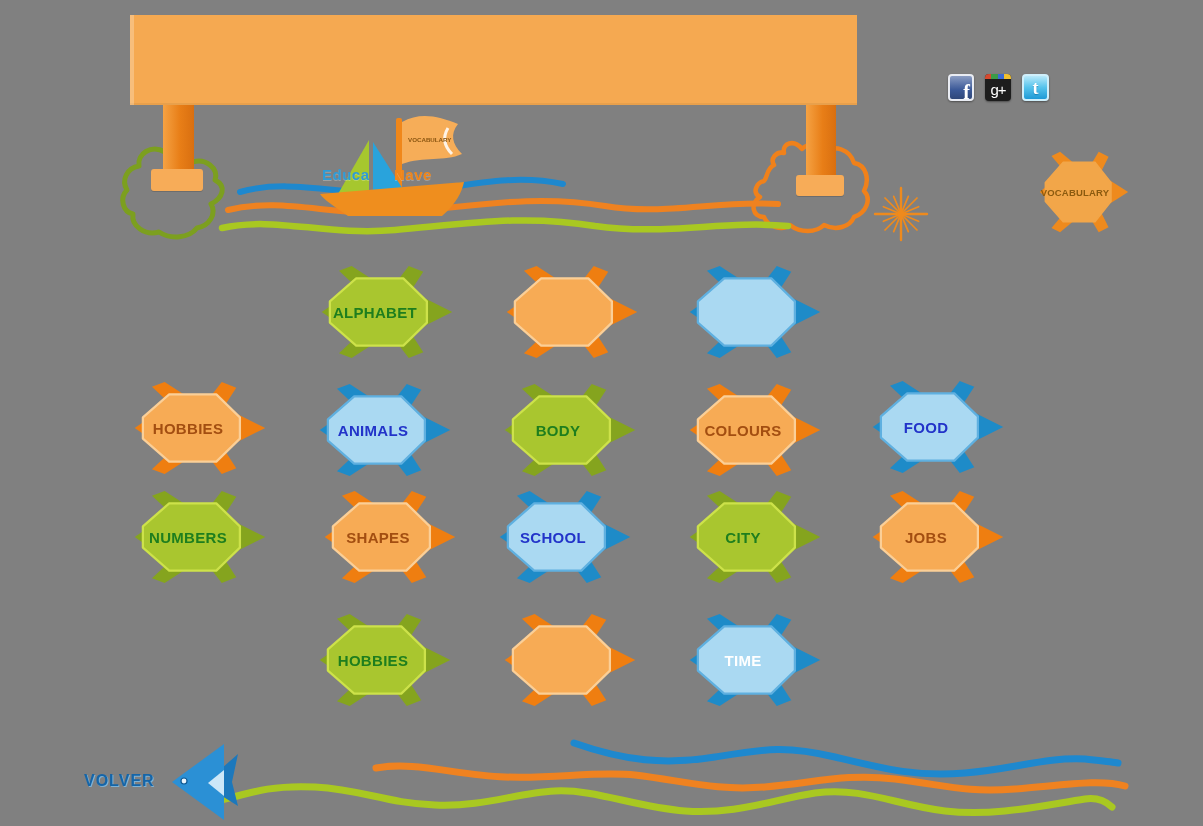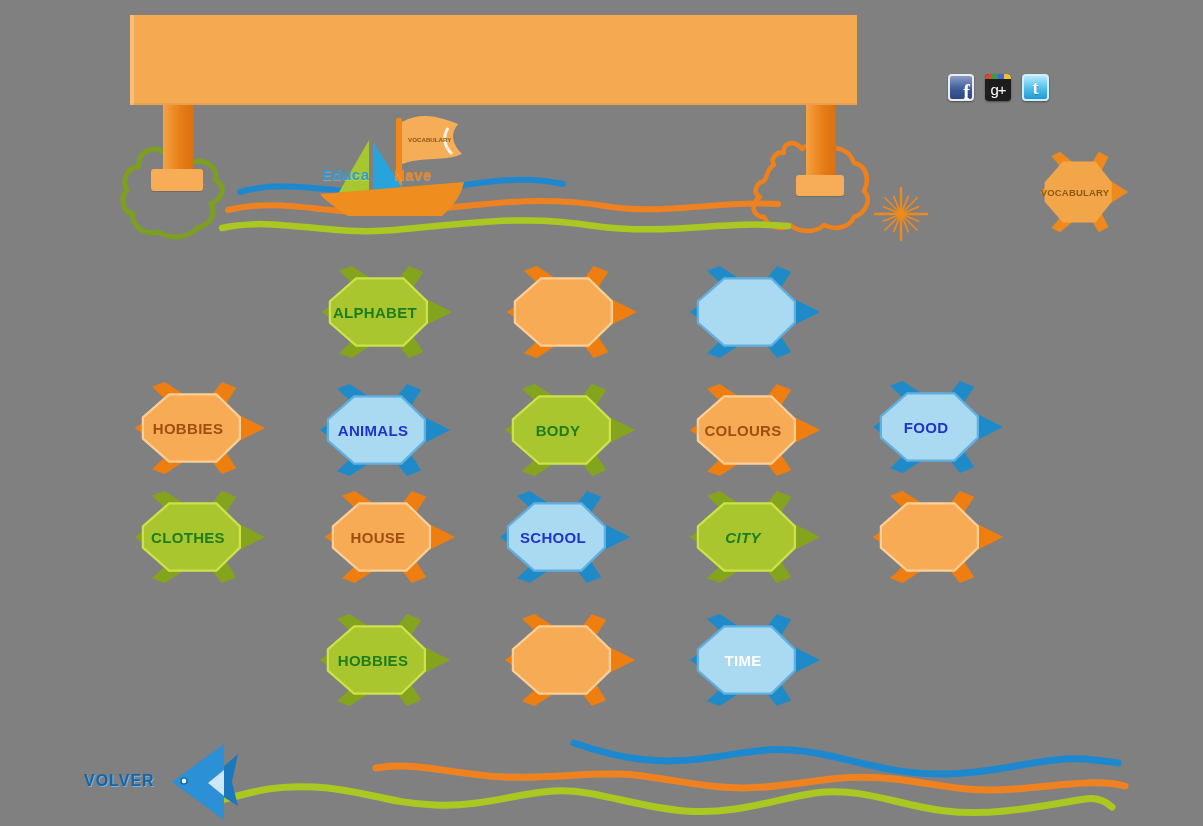--- a/index.html
+++ b/index.html
@@ -263,51 +263,51 @@
           <g fill="#85A41E">
             <polygon points="46,28 22,7 36,2 62,18"></polygon>
             <polygon points="86,18 99,2 115,8 100,30"></polygon>
             <polygon points="46,72 22,93 36,98 62,82"></polygon>
             <polygon points="86,82 99,98 115,92 100,70"></polygon>
             <polygon points="115,35 147,50 115,65"></polygon>
             <polygon points="17,41 3,50 17,59"></polygon>
           </g>
           <polygon points="12,39 41,15 93,15 119,39 119,61 93,85 41,85 12,61" fill="#A9C62F" stroke="#CDE24A" stroke-width="2.5" stroke-linejoin="round"></polygon>
         </svg>
-        <span class="turtle-label" style="color:#1E7E1E">CLOTHES</span>
+        <span class="turtle-label" style="color:#1E7E1E">NUMBERS</span>
       </div>
       <div class="turtle" style="left: 322px; top: 489px;">
         <svg class="turtle-svg" viewBox="0 0 150 100" preserveAspectRatio="none">
           <g fill="#EF7E10">
             <polygon points="46,28 22,7 36,2 62,18"></polygon>
             <polygon points="86,18 99,2 115,8 100,30"></polygon>
             <polygon points="46,72 22,93 36,98 62,82"></polygon>
             <polygon points="86,82 99,98 115,92 100,70"></polygon>
             <polygon points="115,35 147,50 115,65"></polygon>
             <polygon points="17,41 3,50 17,59"></polygon>
           </g>
           <polygon points="12,39 41,15 93,15 119,39 119,61 93,85 41,85 12,61" fill="#F7AB55" stroke="#FBCF97" stroke-width="2.5" stroke-linejoin="round"></polygon>
         </svg>
-        <span class="turtle-label" style="color:#A34E11">HOUSE</span>
+        <span class="turtle-label" style="color:#A34E11">SHAPES</span>
       </div>
       <div class="turtle" style="left: 497px; top: 489px;">
         <svg class="turtle-svg" viewBox="0 0 150 100" preserveAspectRatio="none">
           <g fill="#1E8BC8">
             <polygon points="46,28 22,7 36,2 62,18"></polygon>
             <polygon points="86,18 99,2 115,8 100,30"></polygon>
             <polygon points="46,72 22,93 36,98 62,82"></polygon>
             <polygon points="86,82 99,98 115,92 100,70"></polygon>
             <polygon points="115,35 147,50 115,65"></polygon>
             <polygon points="17,41 3,50 17,59"></polygon>
           </g>
           <polygon points="12,39 41,15 93,15 119,39 119,61 93,85 41,85 12,61" fill="#AAD9F2" stroke="#5FB0E0" stroke-width="2.5" stroke-linejoin="round"></polygon>
         </svg>
         <span class="turtle-label" style="color:#2233C9">SCHOOL</span>
       </div>
-      <div class="turtle" style="left: 687px; top: 489px; font-style: italic;">
+      <div class="turtle" style="left: 687px; top: 489px;">
         <svg class="turtle-svg" viewBox="0 0 150 100" preserveAspectRatio="none">
           <g fill="#85A41E">
             <polygon points="46,28 22,7 36,2 62,18"></polygon>
             <polygon points="86,18 99,2 115,8 100,30"></polygon>
             <polygon points="46,72 22,93 36,98 62,82"></polygon>
             <polygon points="86,82 99,98 115,92 100,70"></polygon>
             <polygon points="115,35 147,50 115,65"></polygon>
             <polygon points="17,41 3,50 17,59"></polygon>
           </g>
           <polygon points="12,39 41,15 93,15 119,39 119,61 93,85 41,85 12,61" fill="#A9C62F" stroke="#CDE24A" stroke-width="2.5" stroke-linejoin="round"></polygon>
@@ -319,20 +319,21 @@
           <g fill="#EF7E10">
             <polygon points="46,28 22,7 36,2 62,18"></polygon>
             <polygon points="86,18 99,2 115,8 100,30"></polygon>
             <polygon points="46,72 22,93 36,98 62,82"></polygon>
             <polygon points="86,82 99,98 115,92 100,70"></polygon>
             <polygon points="115,35 147,50 115,65"></polygon>
             <polygon points="17,41 3,50 17,59"></polygon>
           </g>
           <polygon points="12,39 41,15 93,15 119,39 119,61 93,85 41,85 12,61" fill="#F7AB55" stroke="#FBCF97" stroke-width="2.5" stroke-linejoin="round"></polygon>
         </svg>
+        <span class="turtle-label" style="color:#A34E11">JOBS</span>
       </div>
       <div class="turtle" style="left: 317px; top: 612px;">
         <svg class="turtle-svg" viewBox="0 0 150 100" preserveAspectRatio="none">
           <g fill="#85A41E">
             <polygon points="46,28 22,7 36,2 62,18"></polygon>
             <polygon points="86,18 99,2 115,8 100,30"></polygon>
             <polygon points="46,72 22,93 36,98 62,82"></polygon>
             <polygon points="86,82 99,98 115,92 100,70"></polygon>
             <polygon points="115,35 147,50 115,65"></polygon>
             <polygon points="17,41 3,50 17,59"></polygon>

